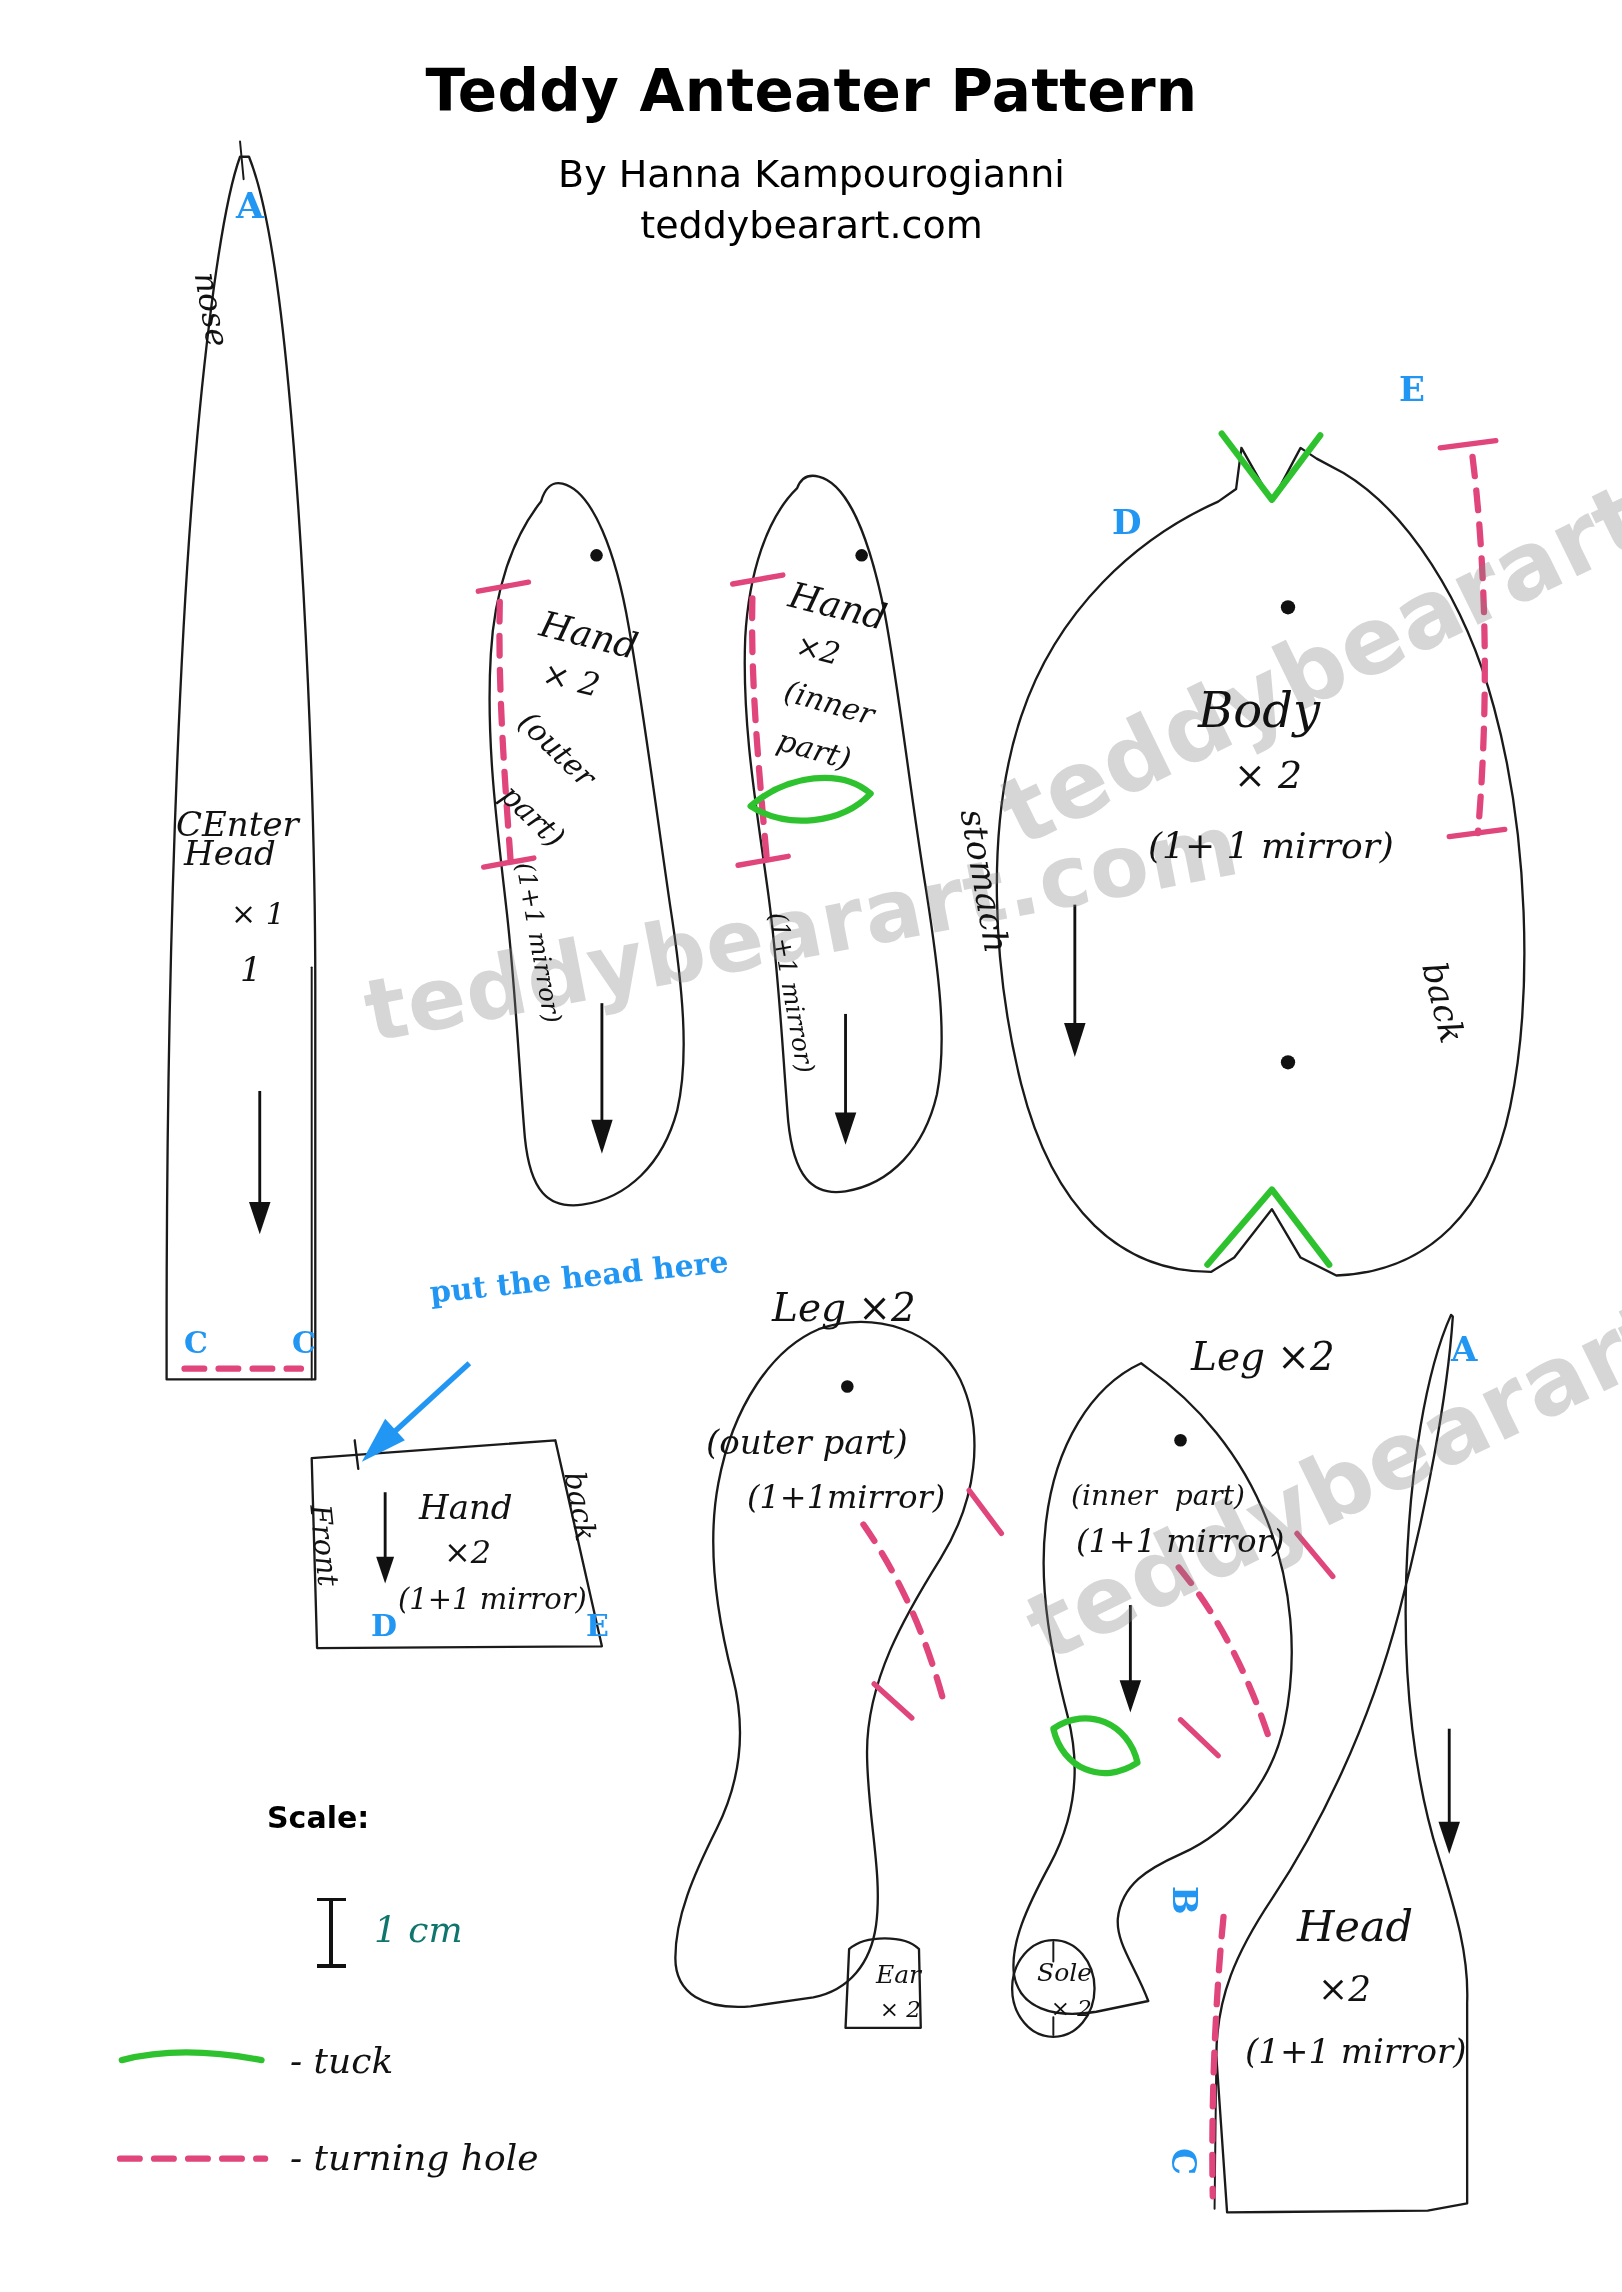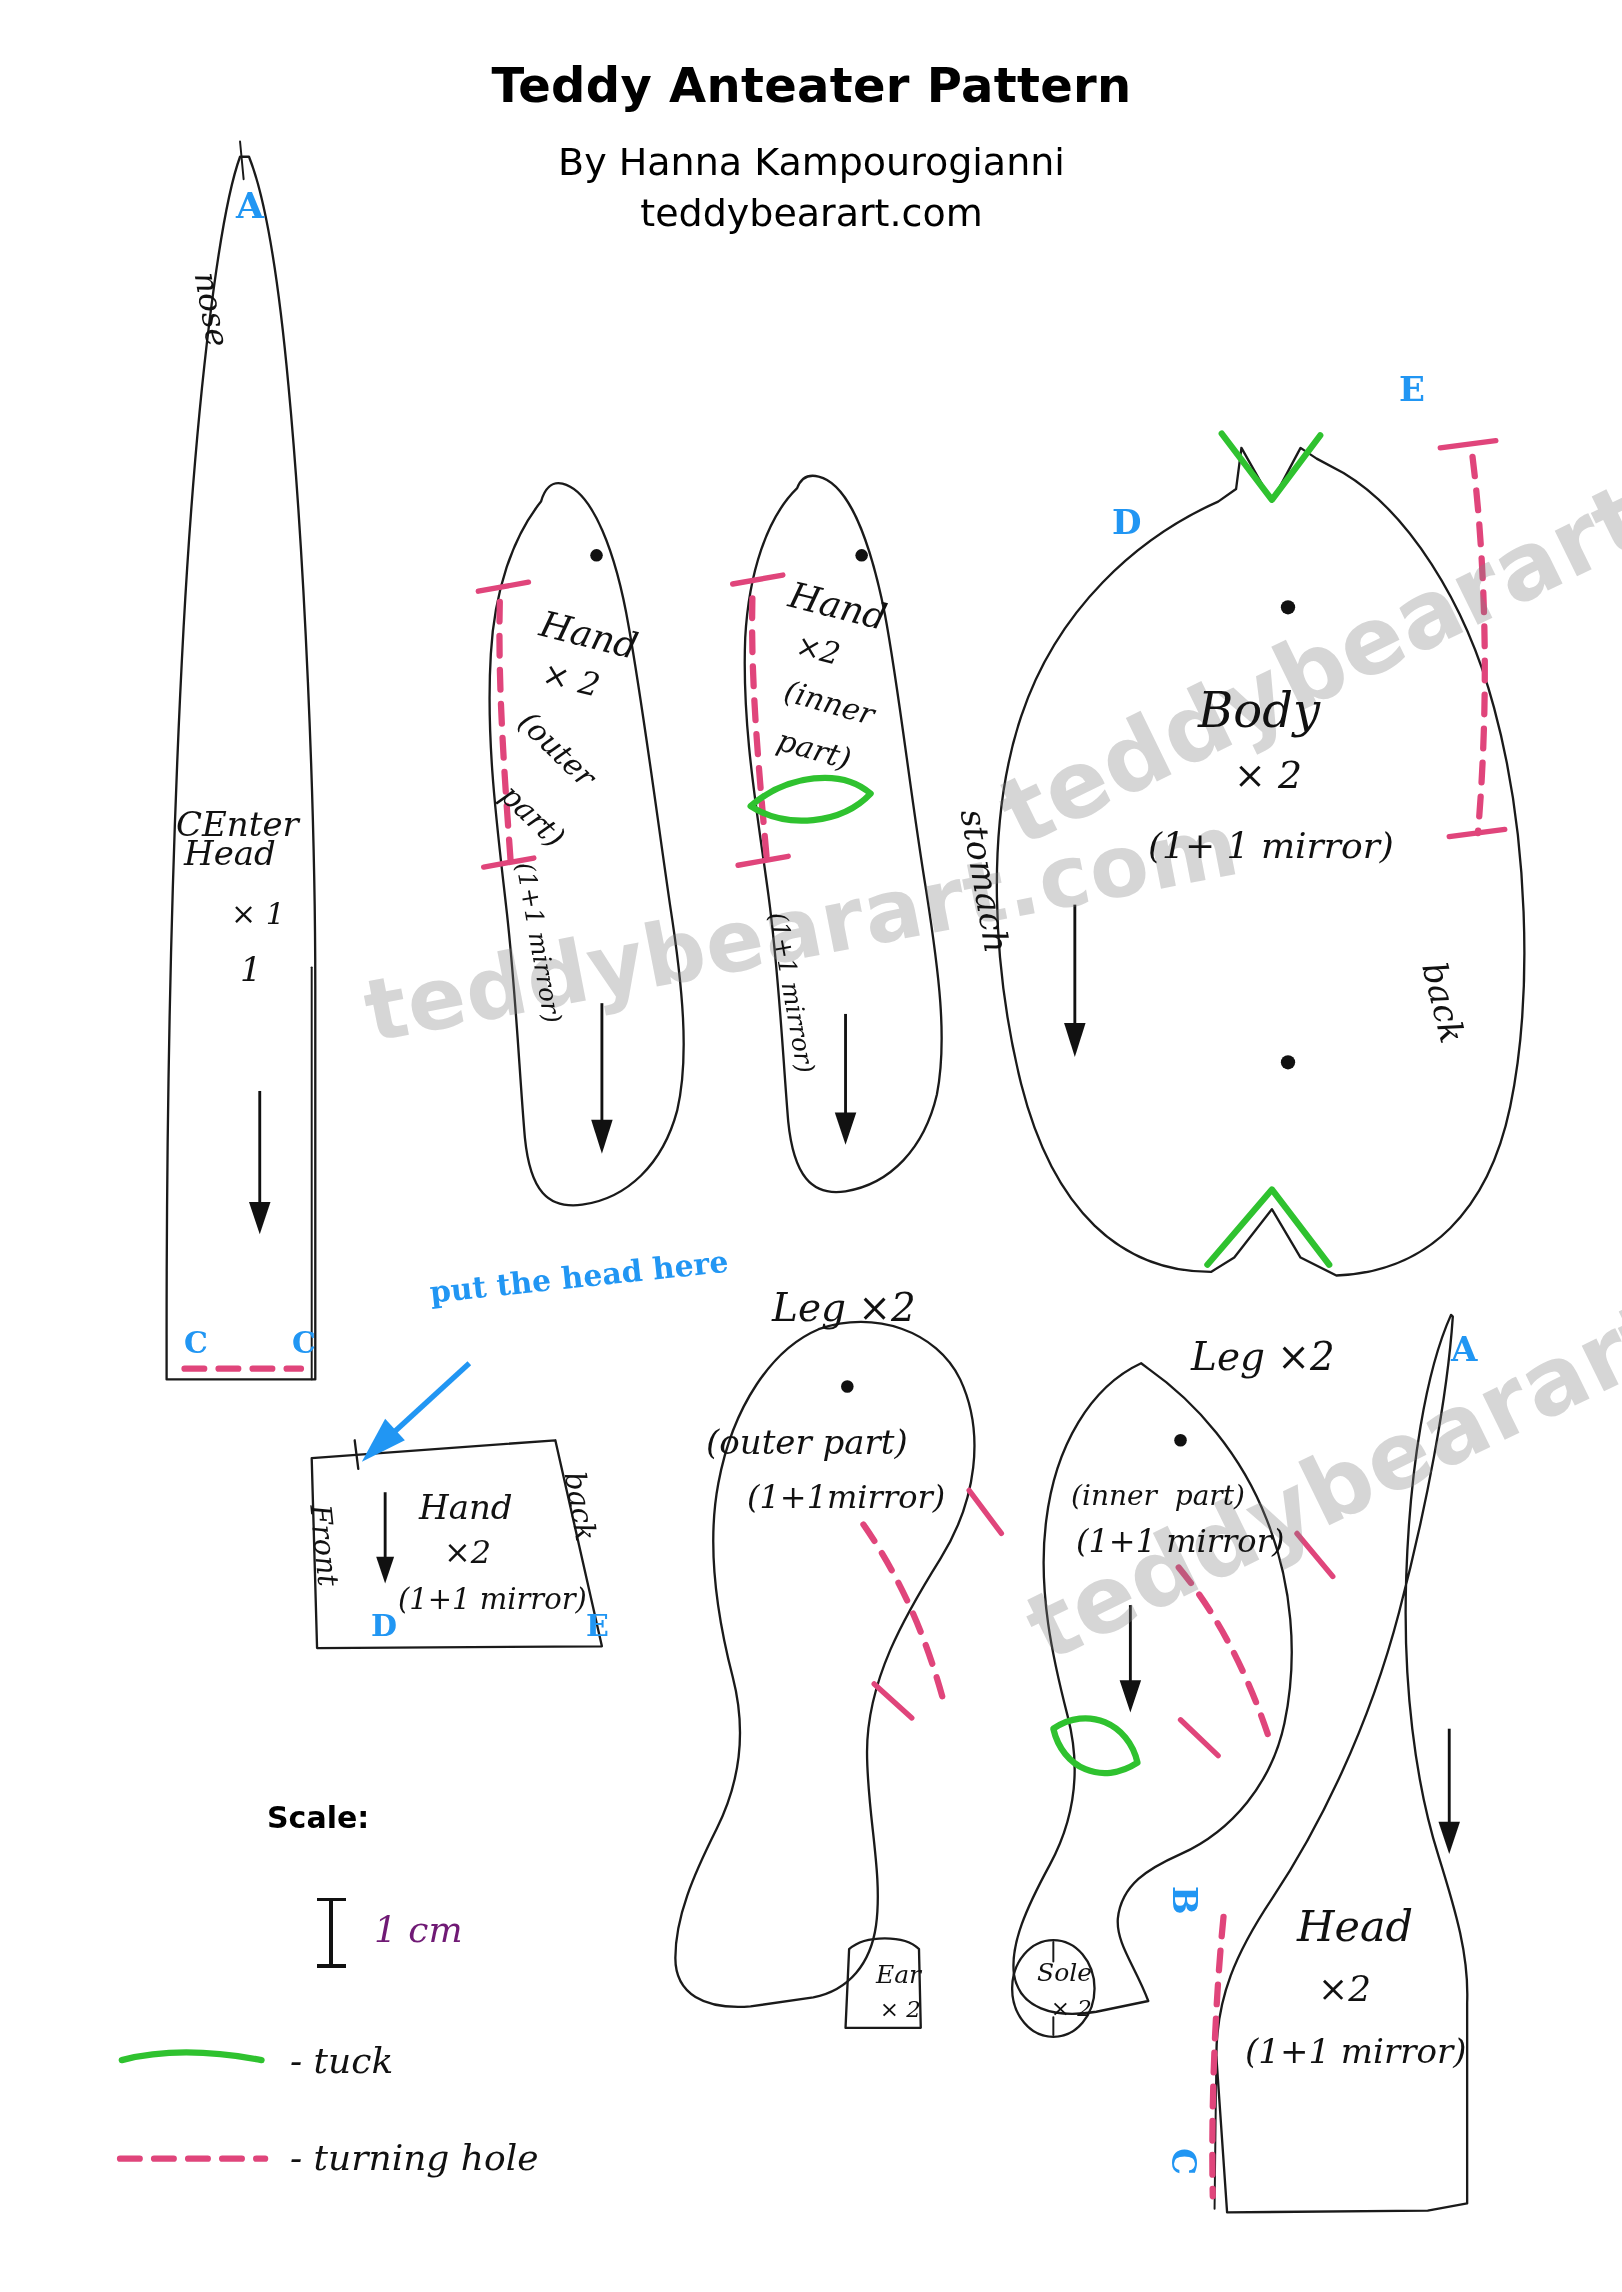--- a/index.html
+++ b/index.html
@@ -20,21 +20,21 @@
     position: absolute;
     top: 56px;
     left: 0;
     width: 1623px;
     text-align: center;
     pointer-events: none;
   }
   .title-line {
     font-family: "DejaVu Sans", sans-serif;
     font-weight: bold;
-    font-size: 48px;
+    font-size: 58px;
     color: #000;
     line-height: 1.22;
     letter-spacing: 0.3px;
   }
   .sub-line {
     font-family: "DejaVu Sans", sans-serif;
     font-size: 38px;
     color: #000;
     line-height: 1.30;
     margin-top: 23px;
@@ -103,21 +103,21 @@
     position: absolute; left: 25px; top: 5.4px; width: 3.6px; height: 66px; background: #111;
   }
   .scale-bar-wrap .cap-top {
     position: absolute; left: 12.5px; top: 3.6px; width: 29px; height: 3.6px; background: #111;
   }
   .scale-bar-wrap .cap-bot {
     position: absolute; left: 12.5px; top: 70px; width: 29px; height: 3.6px; background: #111;
   }
   .scale-label {
     position: absolute; left: 374px; top: 1909px;
-    font-family: "DejaVu Serif", serif; font-style: italic; font-size: 36px; color: #701a75;
+    font-family: "DejaVu Serif", serif; font-style: italic; font-size: 36px; color: #0f766e;
   }
   .legend-row { position: absolute; }
   .legend-text {
     font-family: "DejaVu Serif", serif; font-style: italic; font-size: 36px; color: #111;
   }
 
   
   svg.overlay {
     position: absolute;
     left: 0; top: 0;

